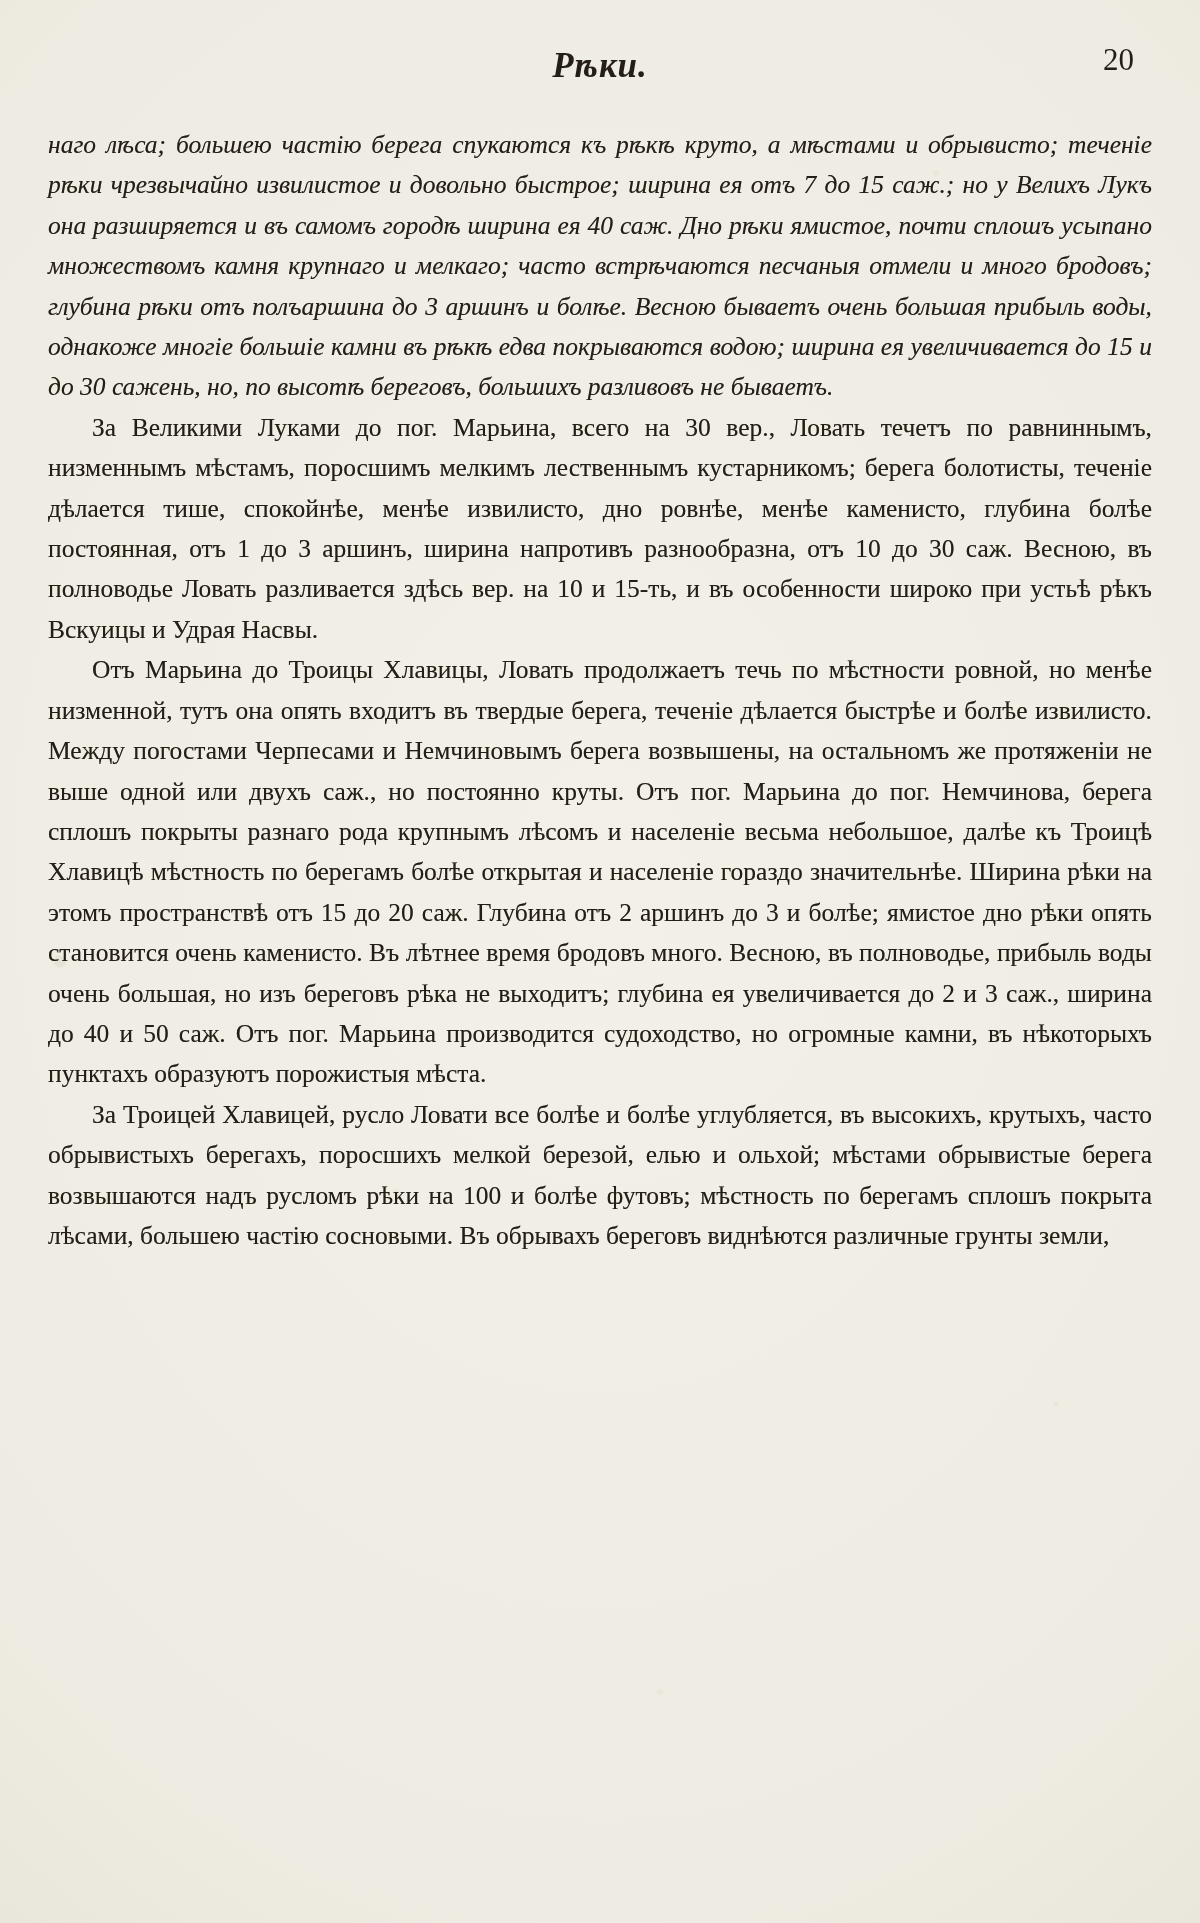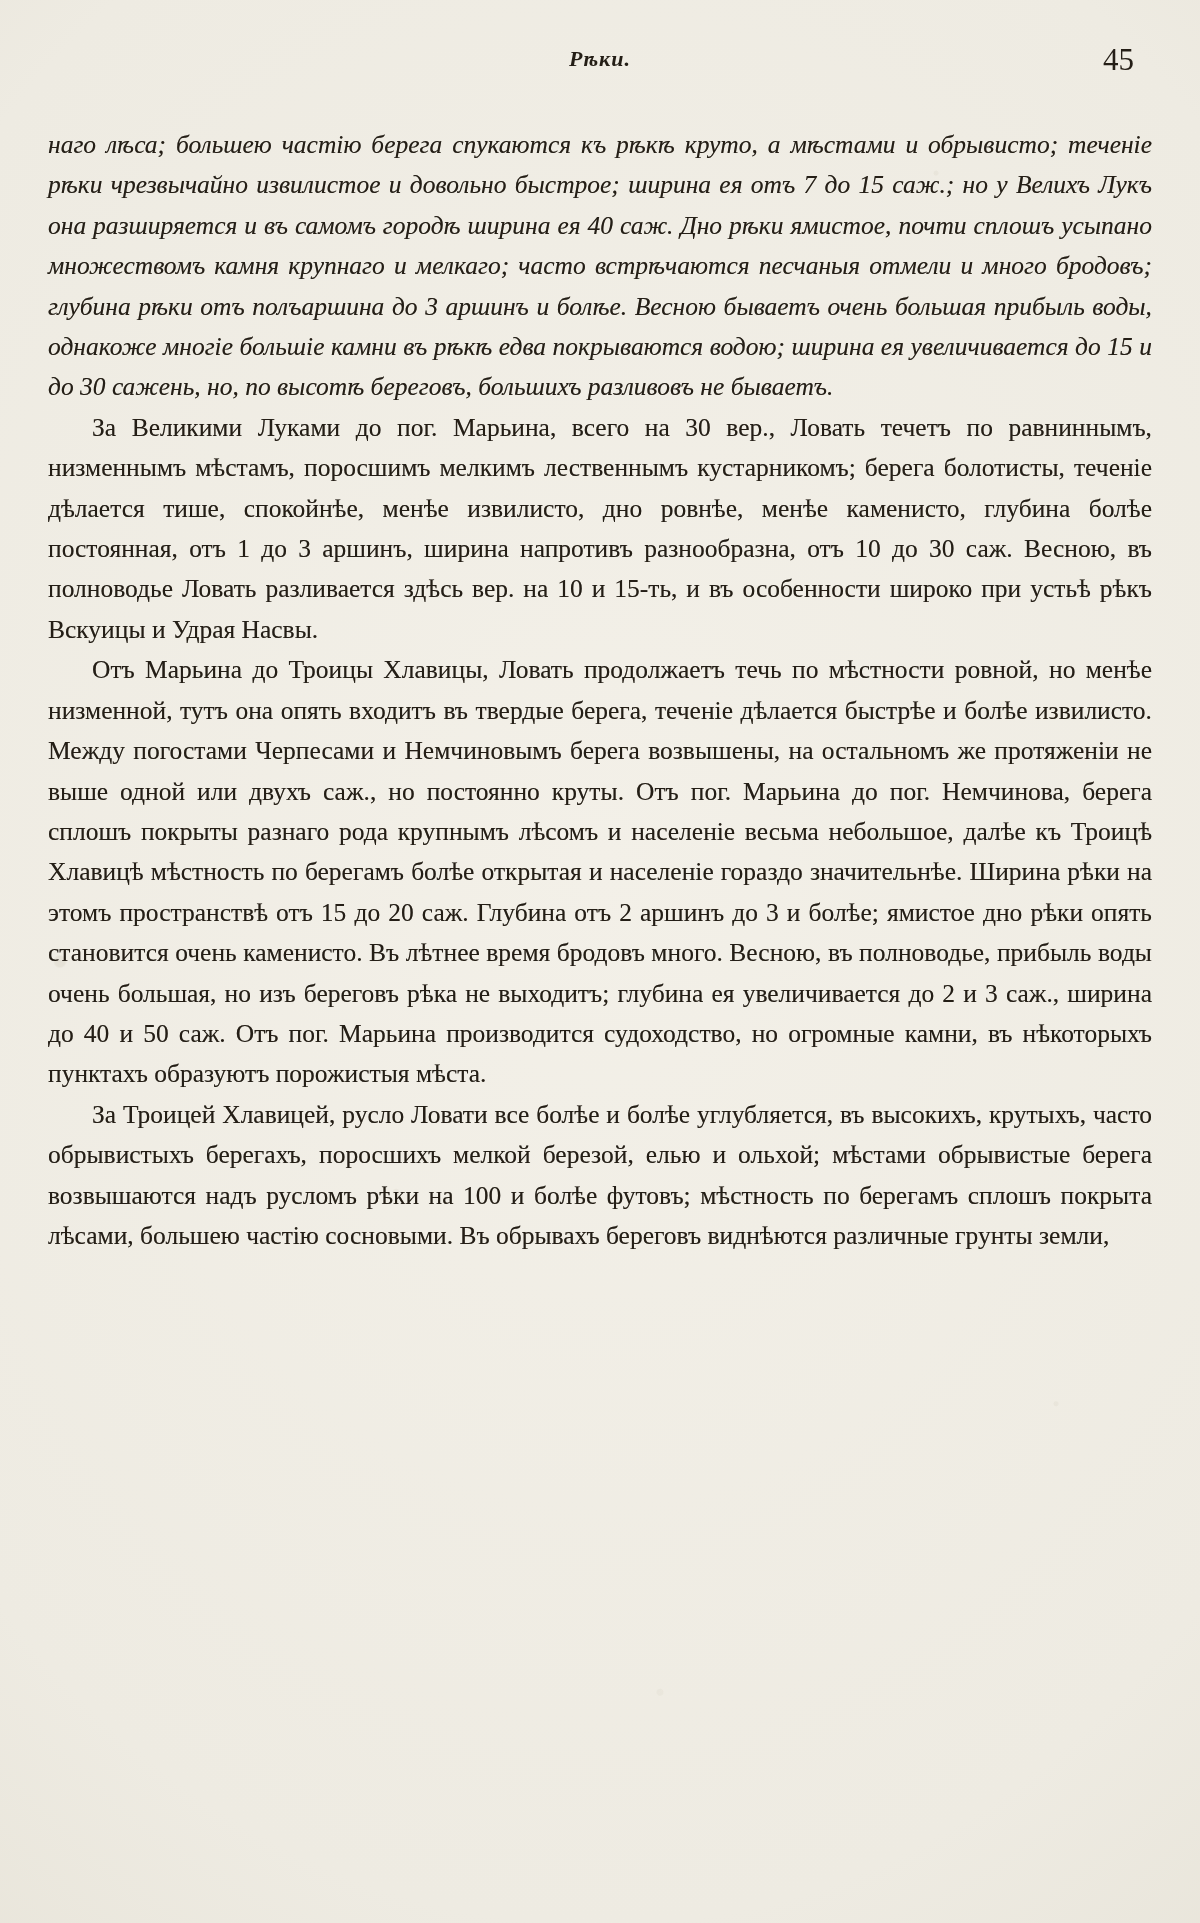--- a/index.html
+++ b/index.html
@@ -42,21 +42,21 @@
     right: 60px;
     height: 40px;
   }
   .running-title {
     position: absolute;
     left: 0;
     right: 0;
     text-align: center;
     font-style: italic;
     font-weight: 700;
-    font-size: 22px;
+    font-size: 35px;
     letter-spacing: 1px;
     color: #241e16;
   }
   .folio {
     position: absolute;
     right: 6px;
     top: -4px;
     font-size: 31px;
     font-weight: 400;
     color: #241e16;
@@ -87,21 +87,21 @@
   }
 </style>
 </head>
 <body>
 
 <div class="page">
   <div class="paper-noise"></div>
 
   <div class="header">
     <div class="running-title">Рѣки.</div>
-    <div class="folio">45</div>
+    <div class="folio">20</div>
   </div>
 
   <div class="body-text">
     <p class="first">наго лѣса; большею частію берега спукаются къ рѣкѣ круто, а мѣстами и обрывисто; теченіе рѣки чрезвычайно извилистое и довольно быстрое; ширина ея отъ 7 до 15 саж.; но у Велихъ Лукъ она разширяется и въ самомъ городѣ ширина ея 40 саж. Дно рѣки ямистое, почти сплошъ усыпано множествомъ камня крупнаго и мелкаго; часто встрѣчаются песчаныя отмели и много бродовъ; глубина рѣки отъ полъаршина до 3 аршинъ и болѣе. Весною бываетъ очень большая прибыль воды, однакоже многіе большіе камни въ рѣкѣ едва покрываются водою; ширина ея увеличивается до 15 и до 30 сажень, но, по высотѣ береговъ, большихъ разливовъ не бываетъ.</p>
     <p>За Великими Луками до пог. Марьина, всего на 30 вер., Ловать течетъ по равниннымъ, низменнымъ мѣстамъ, поросшимъ мелкимъ лественнымъ кустарникомъ; берега болотисты, теченіе дѣлается тише, спокойнѣе, менѣе извилисто, дно ровнѣе, менѣе каменисто, глубина болѣе постоянная, отъ 1 до 3 аршинъ, ширина напротивъ разнообразна, отъ 10 до 30 саж. Весною, въ полноводье Ловать разливается здѣсь вер. на 10 и 15-ть, и въ особенности широко при устьѣ рѣкъ Вскуицы и Удрая Насвы.</p>
     <p>Отъ Марьина до Троицы Хлавицы, Ловать продолжаетъ течь по мѣстности ровной, но менѣе низменной, тутъ она опять входитъ въ твердые берега, теченіе дѣлается быстрѣе и болѣе извилисто. Между погостами Черпесами и Немчиновымъ берега возвышены, на остальномъ же протяженіи не выше одной или двухъ саж., но постоянно круты. Отъ пог. Марьина до пог. Немчинова, берега сплошъ покрыты разнаго рода крупнымъ лѣсомъ и населеніе весьма небольшое, далѣе къ Троицѣ Хлавицѣ мѣстность по берегамъ болѣе открытая и населеніе гораздо значительнѣе. Ширина рѣки на этомъ пространствѣ отъ 15 до 20 саж. Глубина отъ 2 аршинъ до 3 и болѣе; ямистое дно рѣки опять становится очень каменисто. Въ лѣтнее время бродовъ много. Весною, въ полноводье, прибыль воды очень большая, но изъ береговъ рѣка не выходитъ; глубина ея увеличивается до 2 и 3 саж., ширина до 40 и 50 саж. Отъ пог. Марьина производится судоходство, но огромные камни, въ нѣкоторыхъ пунктахъ образуютъ порожистыя мѣста.</p>
     <p>За Троицей Хлавицей, русло Ловати все болѣе и болѣе углубляется, въ высокихъ, крутыхъ, часто обрывистыхъ берегахъ, поросшихъ мелкой березой, елью и ольхой; мѣстами обрывистые берега возвышаются надъ русломъ рѣки на 100 и болѣе футовъ; мѣстность по берегамъ сплошъ покрыта лѣсами, большею частію сосновыми. Въ обрывахъ береговъ виднѣются различные грунты земли,</p>
   </div>
 </div>
 

